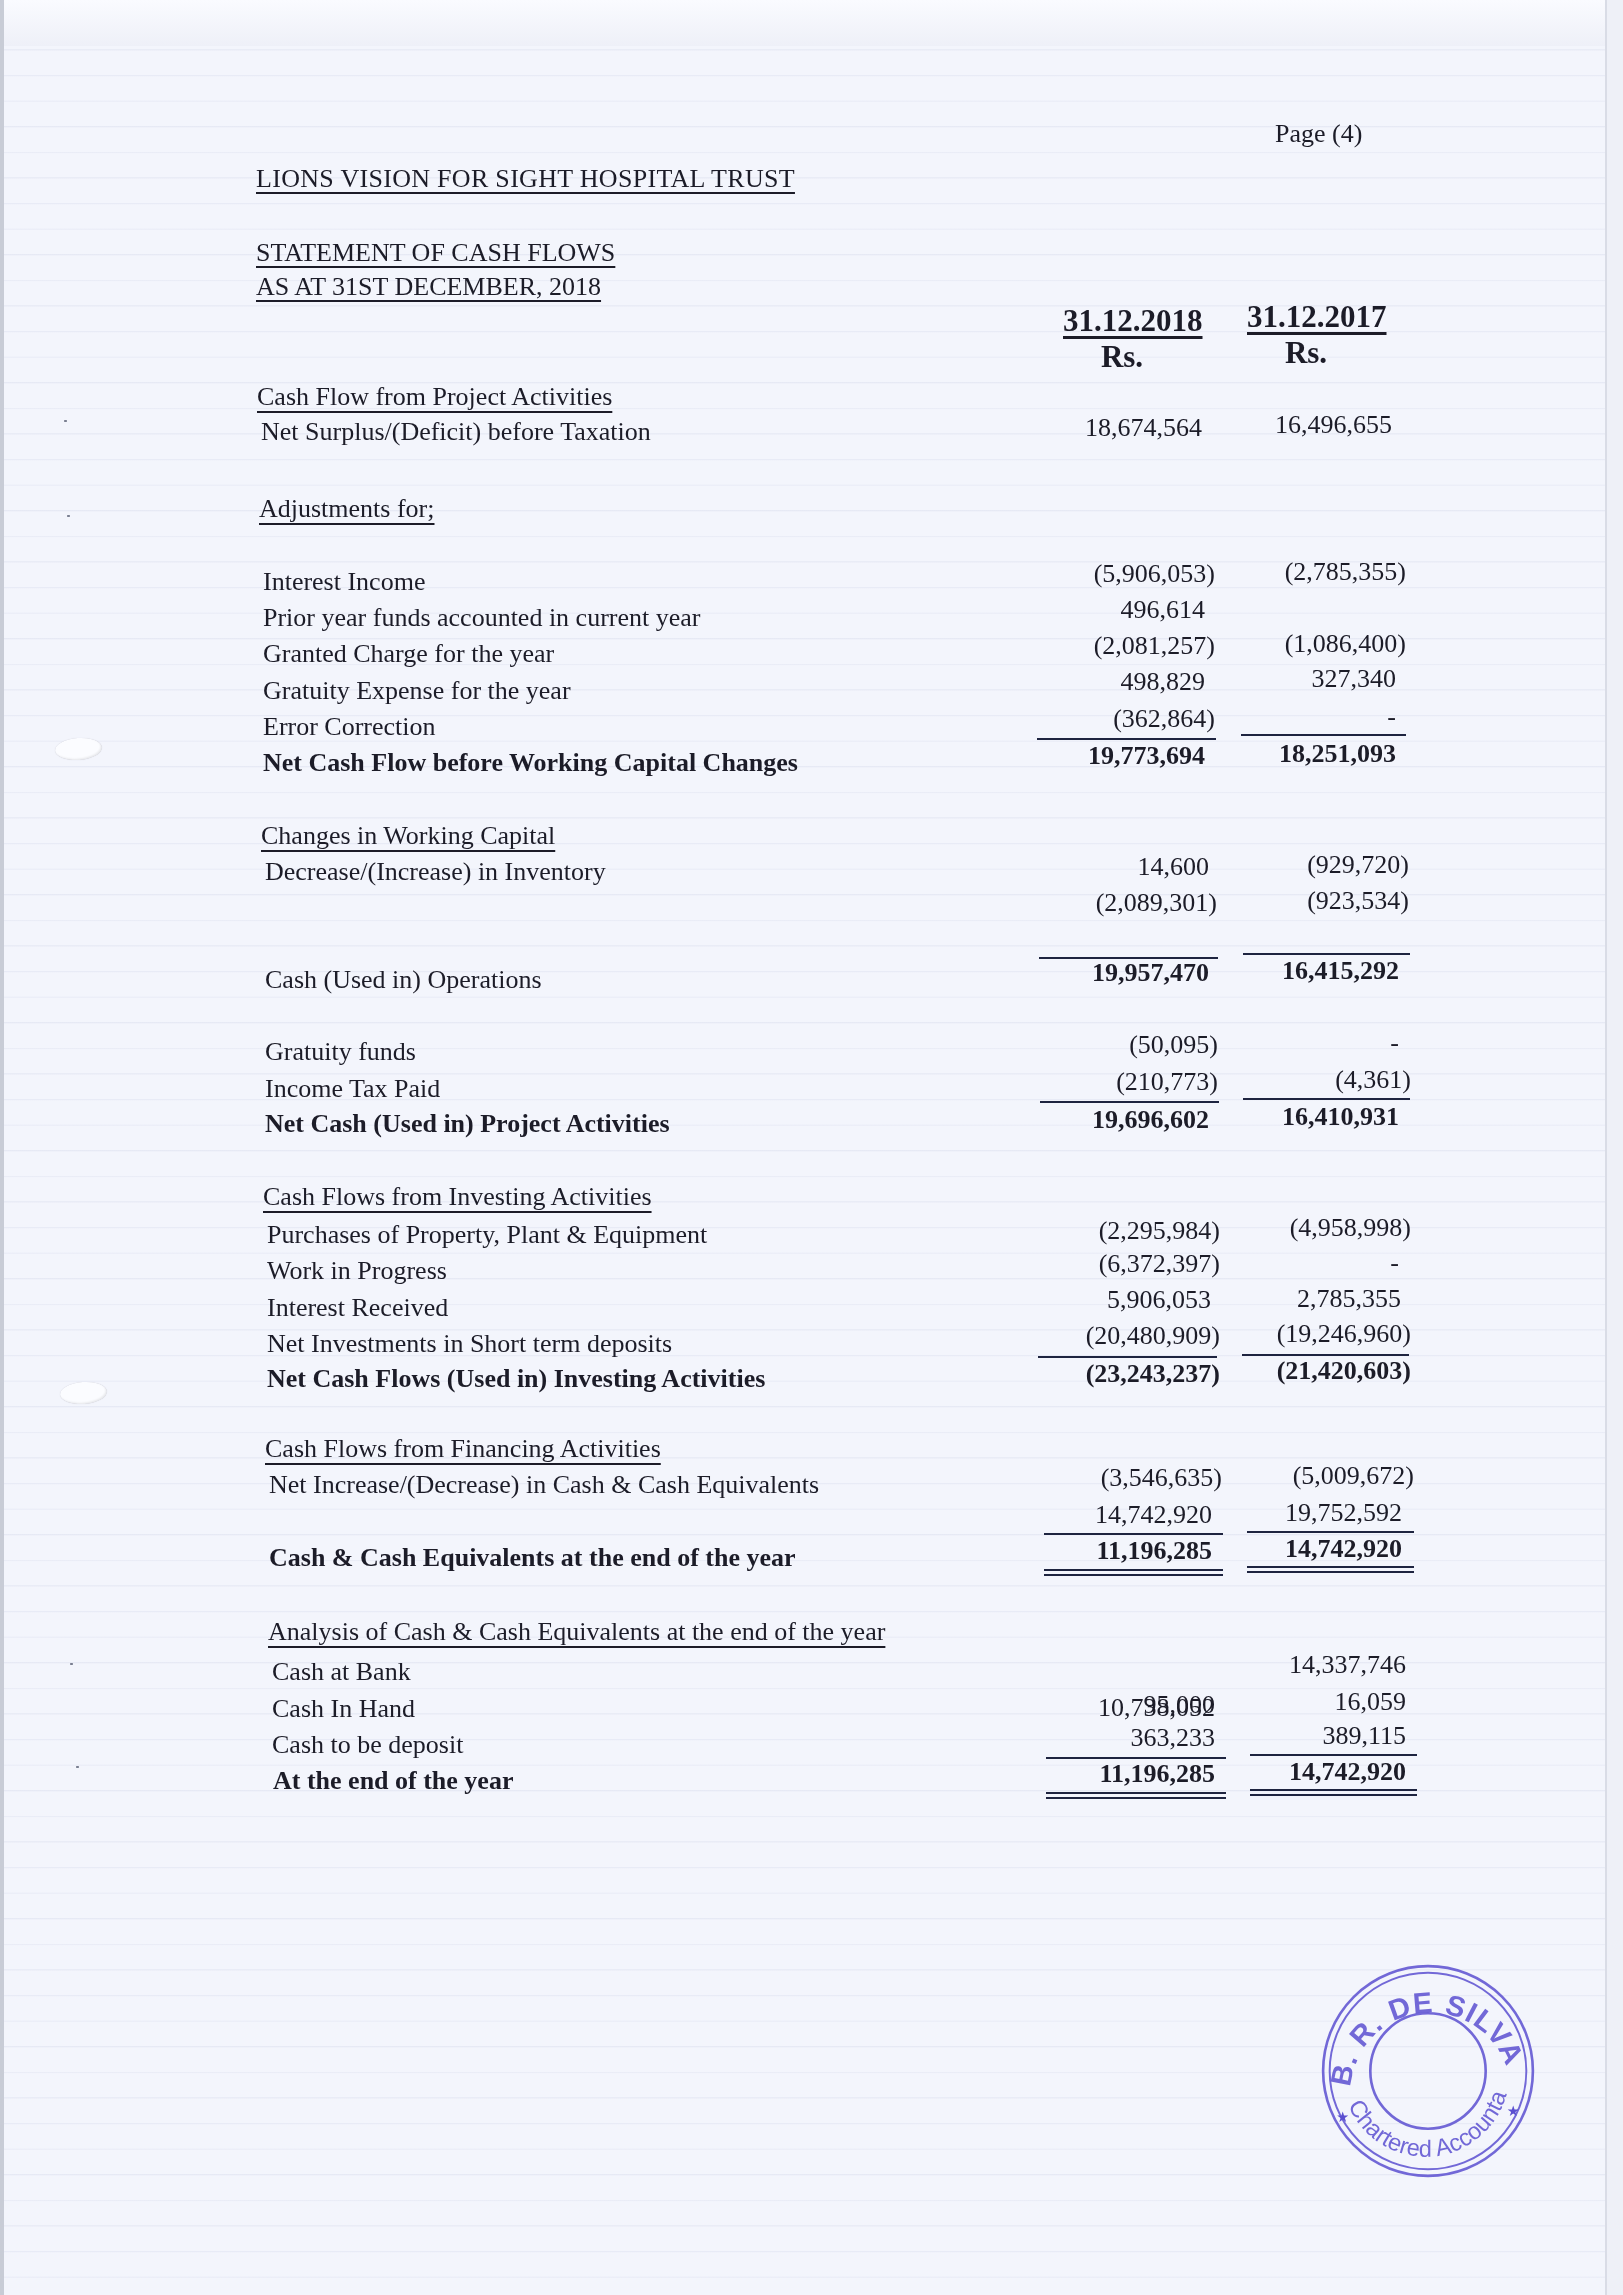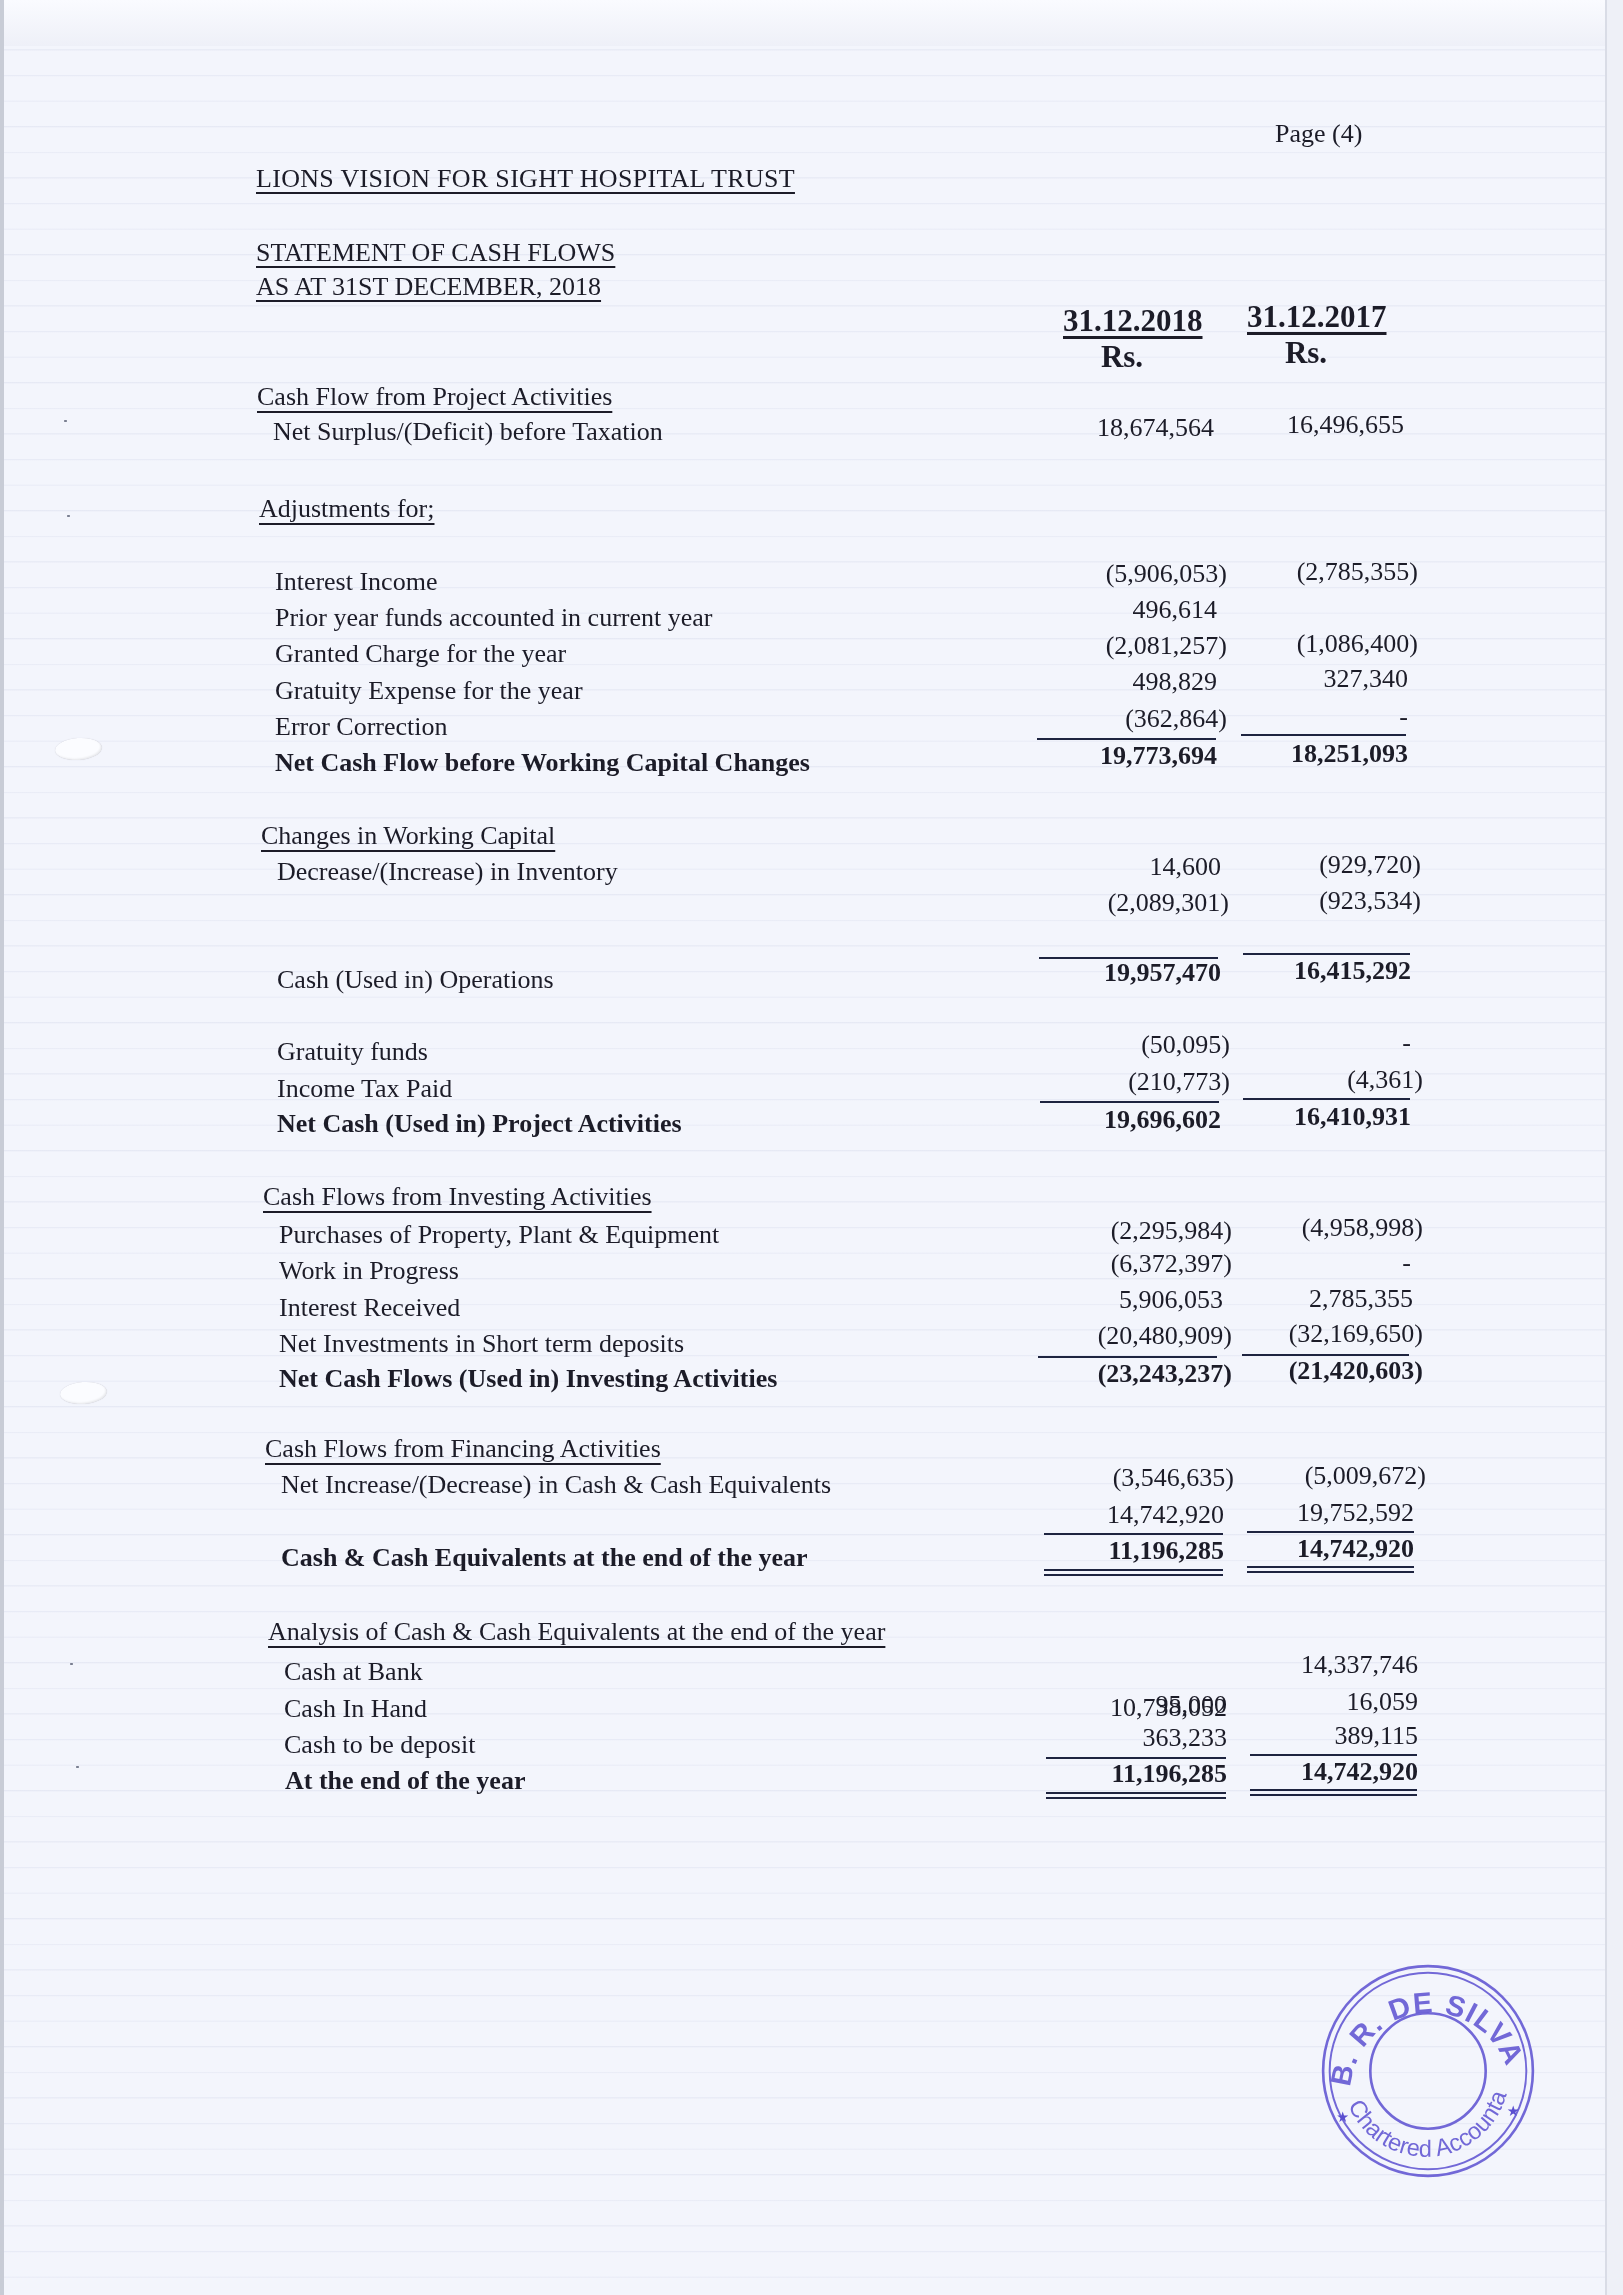--- a/index.html
+++ b/index.html
@@ -26,21 +26,21 @@
     .title1 { left: 256px; top: 238px; font-size: 26px; text-decoration: underline; text-underline-offset: 5.3px; }
     .title2 { left: 256px; top: 272px; font-size: 26px; text-decoration: underline; text-underline-offset: 5.3px; }
 
     .col-head { font-size: 31px; text-align: center; font-weight: bold; }
     .col-date { text-decoration: underline; text-underline-offset: 5.3px; }
     .ch1 { left: 1063px; top: 303px; width: 118px; }
     .ch2 { left: 1247px; top: 299px; width: 118px; }
     .rs1 { left: 1063px; top: 339px; width: 118px; }
     .rs2 { left: 1247px; top: 335px; width: 118px; }
 
-    .row { position: absolute; left: 16px; width: 1461px; height: 35px; }
+    .row { position: absolute; left: 4px; width: 1461px; height: 35px; }
     .lbl { position: absolute; font-size: 26px; white-space: nowrap; }
     .lbl.bold { font-weight: bold; }
     .lbl.head { text-decoration: underline; text-underline-offset: 5.9px; }
     .v1, .v2 { position: absolute; font-size: 26px; text-align: right; white-space: nowrap; }
     .v1 { width: 197px; }
     .v2 { width: 197px; }
     .v1.bold, .v2.bold { font-weight: bold; }
 
     .rule { position: absolute; height: 0; border-top: 2.6px solid #1e2440; }
     .drule { position: absolute; height: 3.3px; border-top: 2.6px solid #1e2440; border-bottom: 2.6px solid #1e2440; }
@@ -163,21 +163,21 @@
     <div class="v2" style="left:1198px; top:-7.9px;">-</div>
   </div>
   <div class="row" style="top:1293px;">
     <div class="lbl" style="left:263px;">Interest Received</div>
     <div class="v1" style="left:1010px; top:-7.9px;">5,906,053</div>
     <div class="v2" style="left:1200px; top:-9.2px;">2,785,355</div>
   </div>
   <div class="row" style="top:1329px;">
     <div class="lbl" style="left:263px;">Net Investments in Short term deposits</div>
     <div class="v1" style="left:1019px; top:-7.9px;">(20,480,909)</div>
-    <div class="v2" style="left:1210px; top:-10.5px;">(32,169,650)</div>
+    <div class="v2" style="left:1210px; top:-10.5px;">(19,246,960)</div>
   </div>
   <div class="rule" style="left:1038px; top:1356px; width:179px;"></div>
   <div class="rule" style="left:1242px; top:1354px; width:167px;"></div>
   <div class="row" style="top:1364px;">
     <div class="lbl bold" style="left:263px;">Net Cash Flows (Used in)  Investing Activities</div>
     <div class="v1 bold" style="left:1019px; top:-5.3px;">(23,243,237)</div>
     <div class="v2 bold" style="left:1210px; top:-7.9px;">(21,420,603)</div>
   </div>
 
   <div class="lbl head" style="left:265px; top:1434px;">Cash Flows from Financing Activities</div>

